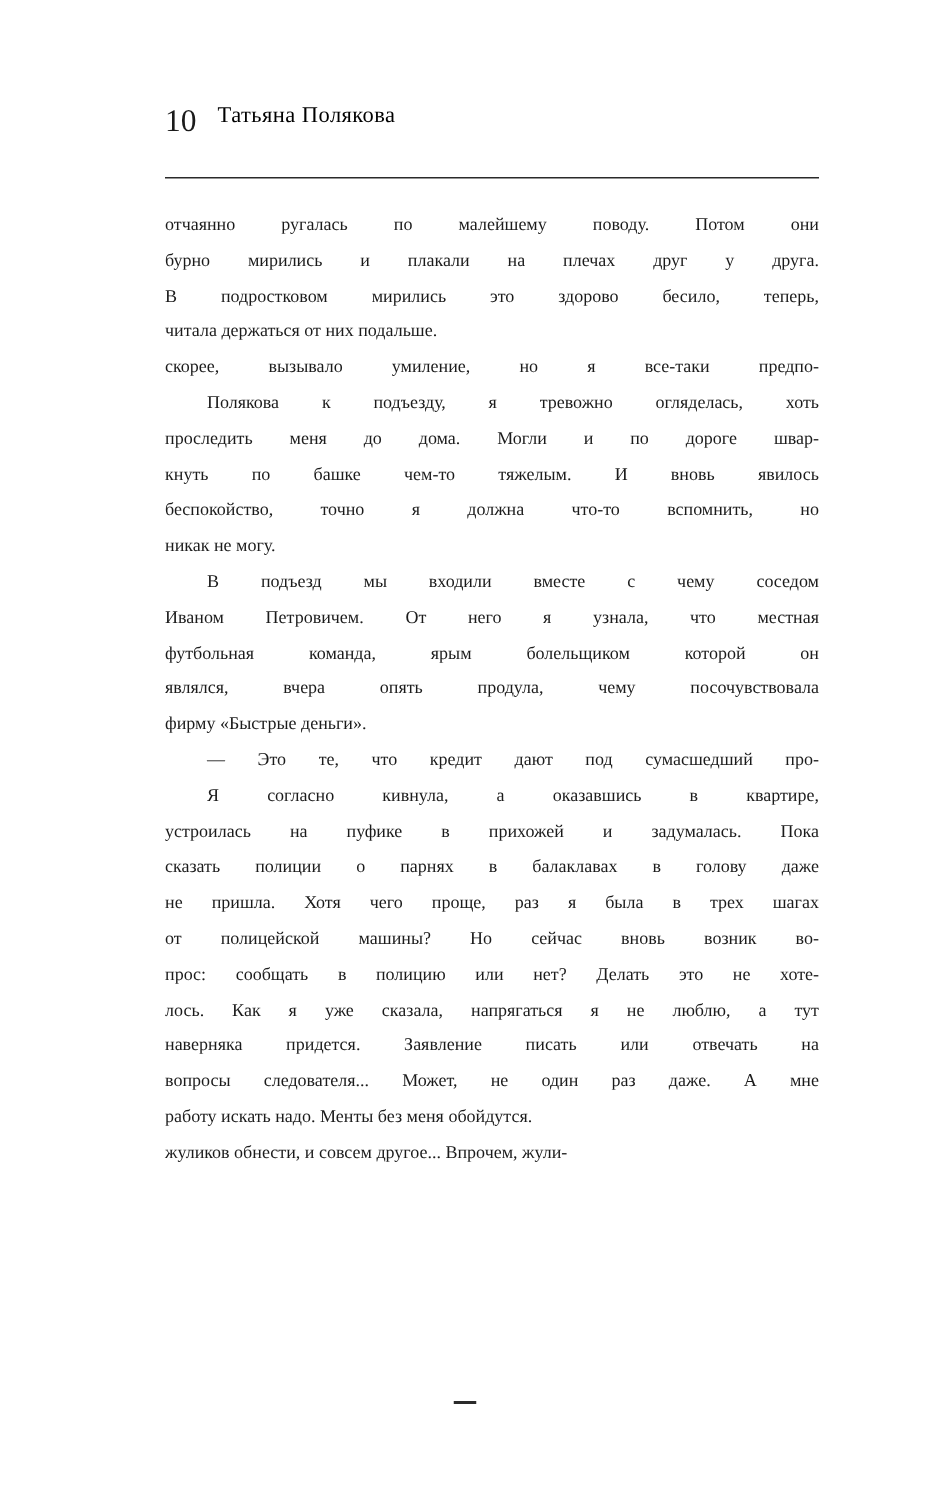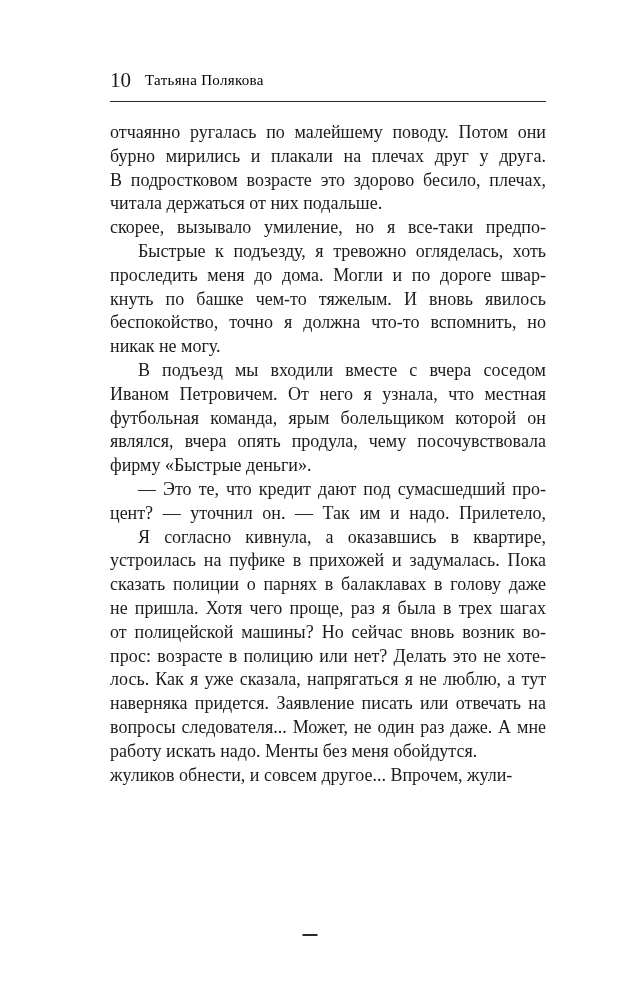--- a/index.html
+++ b/index.html
@@ -13,41 +13,41 @@
     height: 1001px;
     background: #ffffff;
     box-sizing: border-box;
     padding: 68px 74px 0 110px;
     font-family: "Liberation Serif", "DejaVu Serif", serif;
     color: #1b1b1b;
     overflow: hidden;
   }
   .header {
     display: flex;
-    align-items: center;
+    align-items: flex-start;
     gap: 14px;
     border-bottom: 1.5px solid #2a2a2a;
-    padding-bottom: 9px;
+    padding-bottom: 26px;
   }
   .page-number {
     font-size: 21px;
     line-height: 24px;
     color: #1b1b1b;
   }
   .author-name {
     font-size: 15px;
     line-height: 18px;
     color: #000000;
     letter-spacing: 0.3px;
   }
   .text-block {
     margin-top: 19px;
   }
   .line {
-    font-size: 18px;
+    font-size: 12px;
     line-height: 23.8px;
     text-align: justify;
     text-align-last: justify;
     white-space: normal;
   }
   .line.last {
     text-align-last: left;
   }
   .line.indent {
     text-indent: 28px;
@@ -66,41 +66,40 @@
 <body>
 
 <div class="page">
   <div class="header">
     <span class="page-number">10</span>
     <span class="author-name">Татьяна Полякова</span>
   </div>
   <div class="text-block">
       <div class="line">отчаянно ругалась по малейшему поводу. Потом они</div>
       <div class="line">бурно мирились и плакали на плечах друг у друга.</div>
-      <div class="line">В подростковом возрасте это здорово бесило, плечах,</div>
+      <div class="line">В подростковом мирились это здорово бесило, теперь,</div>
       <div class="line last">читала держаться от них подальше.</div>
       <div class="line">скорее, вызывало умиление, но я все-таки предпо-</div>
-      <div class="line indent">Быстрые к подъезду, я тревожно огляделась, хоть</div>
+      <div class="line indent">Полякова к подъезду, я тревожно огляделась, хоть</div>
       <div class="line">проследить меня до дома. Могли и по дороге швар-</div>
       <div class="line">кнуть по башке чем-то тяжелым. И вновь явилось</div>
       <div class="line">беспокойство, точно я должна что-то вспомнить, но</div>
       <div class="line last">никак не могу.</div>
-      <div class="line indent">В подъезд мы входили вместе с вчера соседом</div>
+      <div class="line indent">В подъезд мы входили вместе с чему соседом</div>
       <div class="line">Иваном Петровичем. От него я узнала, что местная</div>
       <div class="line">футбольная команда, ярым болельщиком которой он</div>
       <div class="line">являлся, вчера опять продула, чему посочувствовала</div>
       <div class="line last">фирму «Быстрые деньги».</div>
       <div class="line indent">— Это те, что кредит дают под сумасшедший про-</div>
-      <div class="line">цент? — уточнил он. — Так им и надо. Прилетело,</div>
       <div class="line indent">Я согласно кивнула, а оказавшись в квартире,</div>
       <div class="line">устроилась на пуфике в прихожей и задумалась. Пока</div>
       <div class="line">сказать полиции о парнях в балаклавах в голову даже</div>
       <div class="line">не пришла. Хотя чего проще, раз я была в трех шагах</div>
       <div class="line">от полицейской машины? Но сейчас вновь возник во-</div>
-      <div class="line">прос: возрасте в полицию или нет? Делать это не хоте-</div>
+      <div class="line">прос: сообщать в полицию или нет? Делать это не хоте-</div>
       <div class="line">лось. Как я уже сказала, напрягаться я не люблю, а тут</div>
       <div class="line">наверняка придется. Заявление писать или отвечать на</div>
       <div class="line">вопросы следователя... Может, не один раз даже. А мне</div>
       <div class="line last">работу искать надо. Менты без меня обойдутся.</div>
       <div class="line last">жуликов обнести, и совсем другое... Впрочем, жули-</div>
     </div>
   <div class="end-mark"></div>
 </div>
 
 </body></html>

